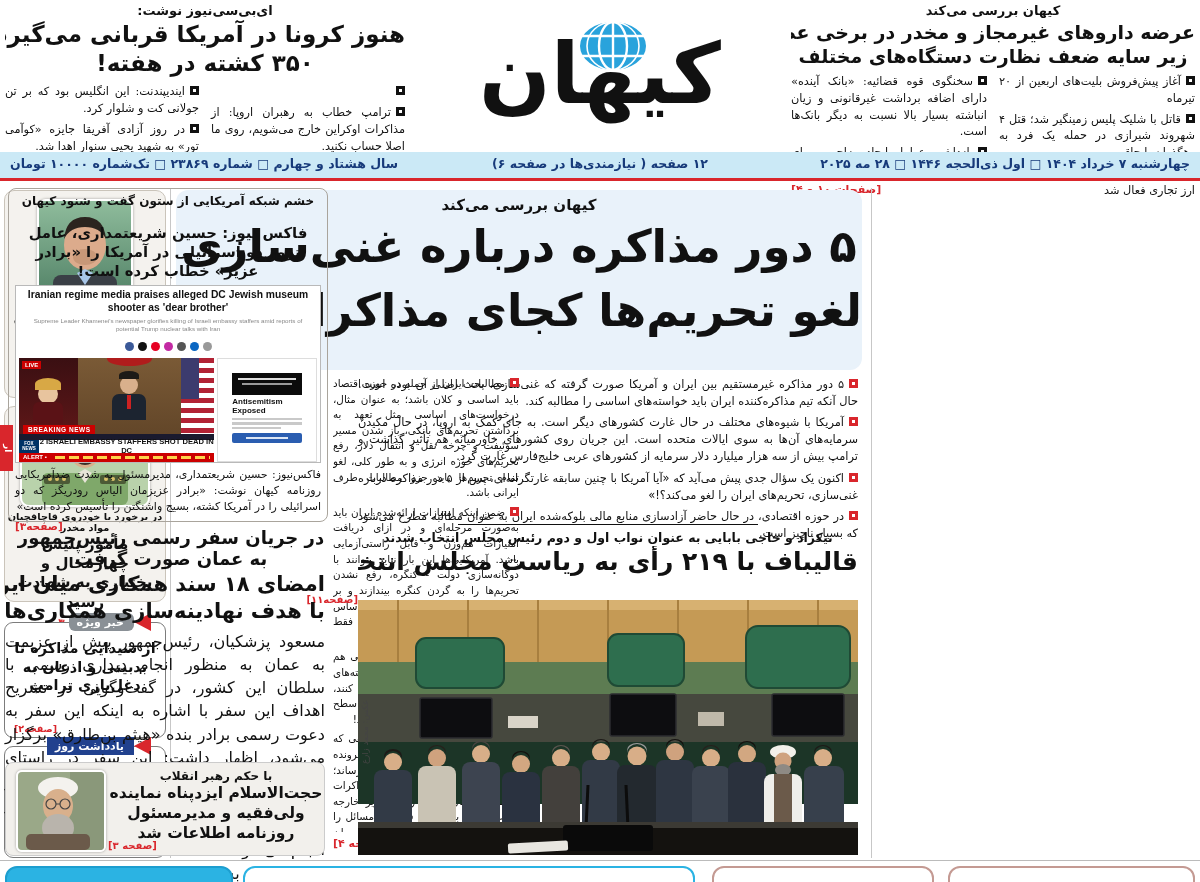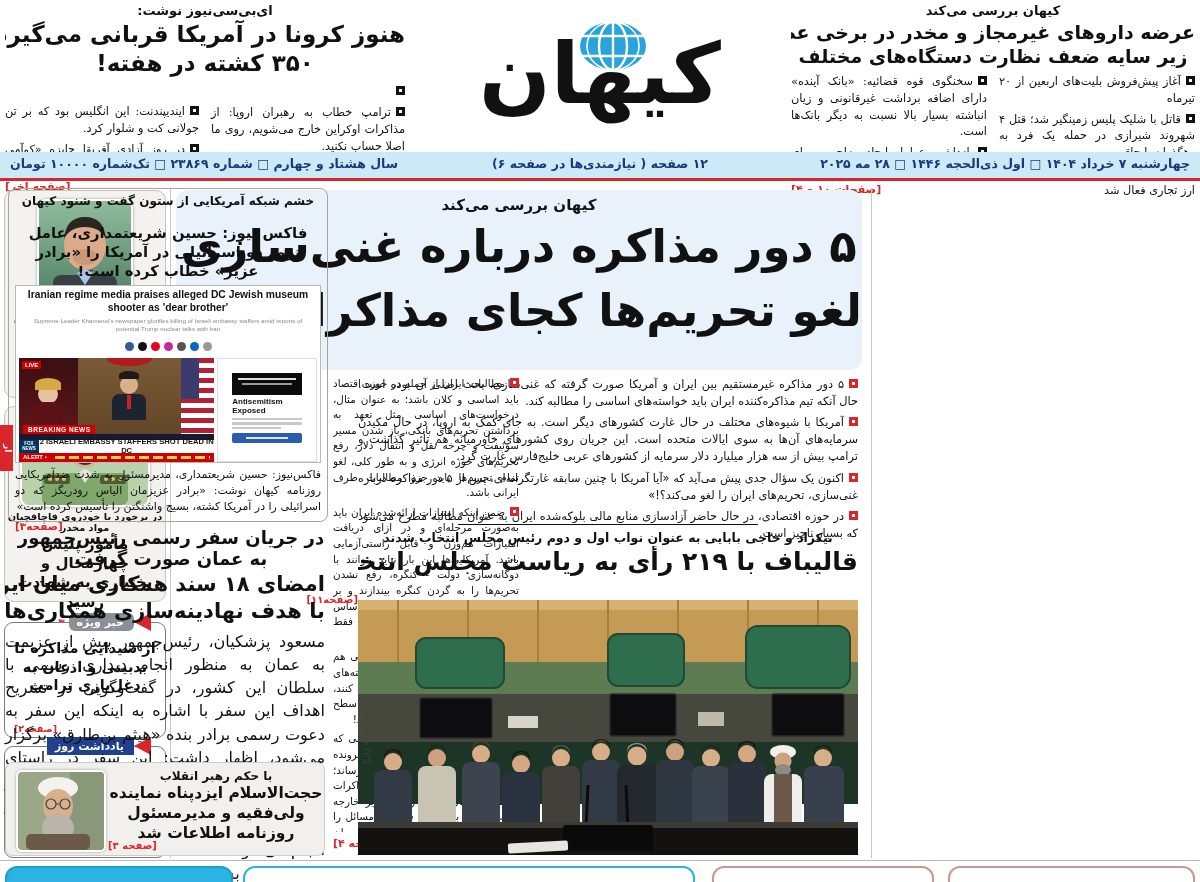--- a/index.html
+++ b/index.html
@@ -69,21 +69,21 @@
 
   <div class="abs" style="top:3px;left:5px;width:400px;">
     <div class="k" style="font-size:13px;">ای‌بی‌سی‌نیوز نوشت:</div>
     <div class="h nowrap" style="font-size:23px;margin-top:2px;">هنوز کرونا در آمریکا قربانی می‌گیرد</div>
     <div class="h nowrap" style="font-size:23px;">۳۵۰ کشته در هفته!</div>
     <div style="display:flex;gap:12px;margin-top:5px;font-size:11.3px;">
       <div style="width:194px;" class="just">
         <div class="b-item"><span class="sq"></span></div>
         <div class="b-item"><span class="sq"></span><span>ترامپ خطاب به رهبران اروپا: از مذاکرات اوکراین خارج می‌شویم، روی ما اصلا حساب نکنید.</span></div>
       </div>
-      <div style="width:194px;margin-top:20px;" class="just">
+      <div style="width:194px;" class="just">
         <div class="b-item"><span class="sq"></span><span>ایندیپندنت: این انگلیس بود که بر تن جولانی کت و شلوار کرد.</span></div>
         <div class="b-item"><span class="sq"></span><span>در روز آزادی آفریقا جایزه «کوآمی تور» به شهید یحیی سنوار اهدا شد.</span></div>
         <div style="text-align:left;"><span class="pref" style="font-size:11px;">صفحه آخر</span></div>
       </div>
     </div>
   </div>
 
   <div class="abs infobar" style="top:152px;left:0;width:1200px;height:26px;">
     <span class="abs" style="right:10px;top:4px;">چهارشنبه ۷ خرداد ۱۴۰۴ □ اول ذی‌الحجه ۱۴۴۶ □ ۲۸ مه ۲۰۲۵</span>
     <span class="abs" style="right:0;left:0;top:4px;text-align:center;">۱۲ صفحه ( نیازمندی‌ها در صفحه ۶)</span>

